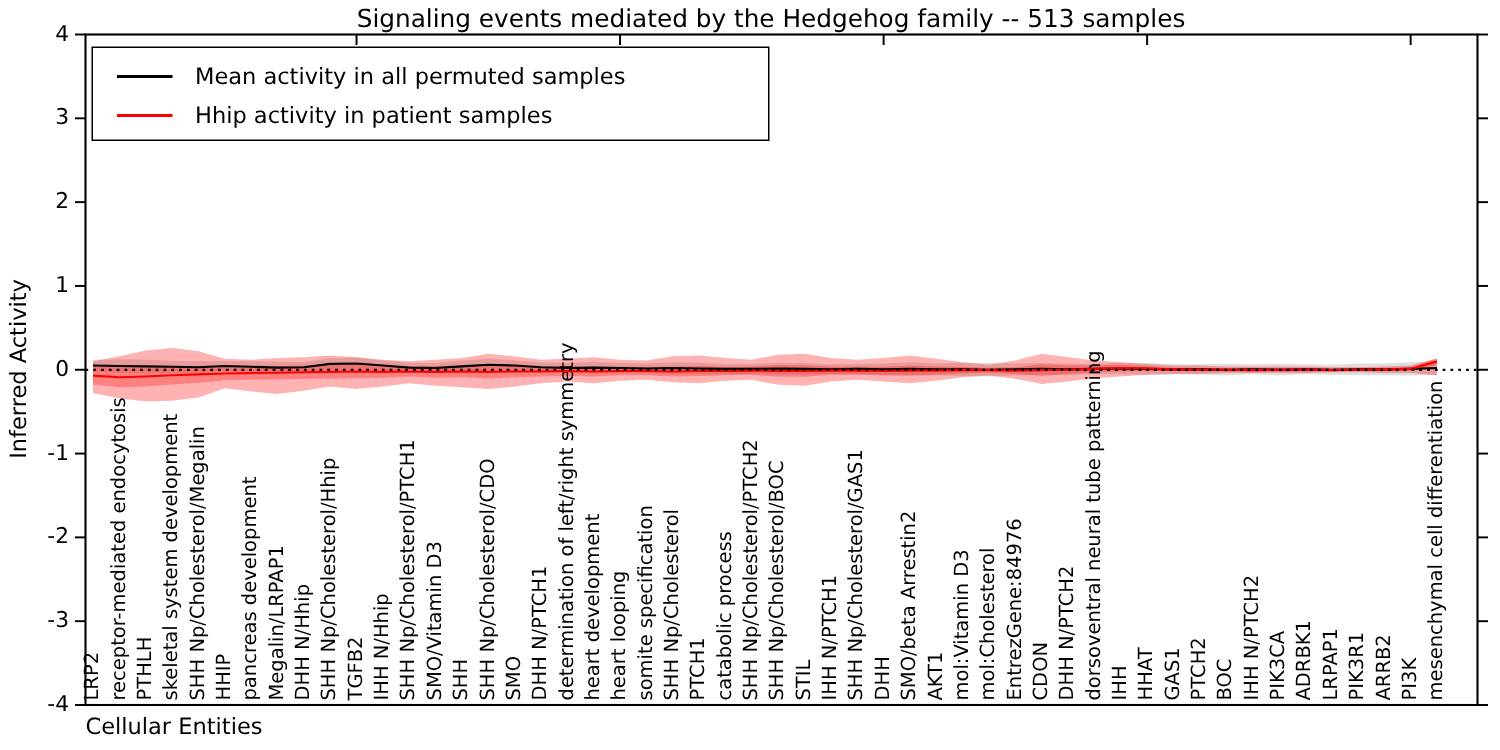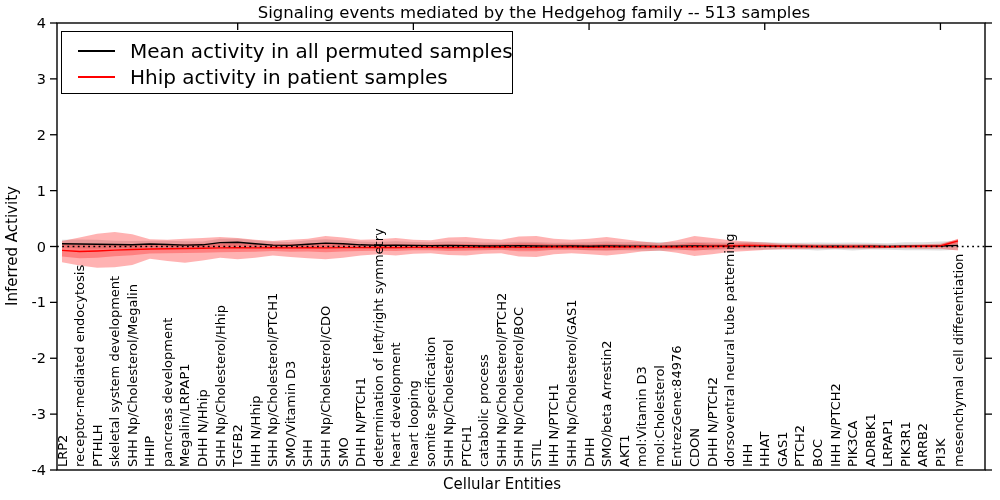--- a/index.html
+++ b/index.html
@@ -1,28 +1,28 @@
 <!DOCTYPE html>
 <html><head>
 <meta charset="utf-8">
 <style>
   html,body{margin:0;padding:0;background:#ffffff;}
   #fig{position:relative;width:1000px;height:500px;background:#ffffff;
        font-family:"DejaVu Sans","Liberation Sans",sans-serif;color:#000;}
   #chart-svg{position:absolute;left:0;top:0;}
-  .title{position:absolute;left:70px;top:3px;width:928px;text-align:center;
+  .title{position:absolute;left:50px;top:3px;width:928px;text-align:center;
          font-size:16.5px;color:#000;}
-  .xlabel{position:absolute;left:57px;top:475px;width:890px;text-align:center;font-size:15px;}
+  .xlabel{position:absolute;left:57px;top:475px;width:890px;text-align:left;font-size:15px;}
   .ylabel{position:absolute;left:-87px;top:236px;width:200px;height:20px;text-align:center;
           font-size:15px;transform:rotate(-90deg);}
   .legend{position:absolute;left:61px;top:31px;width:452px;height:63px;background:#fff;
           border:1.8px solid #000;box-sizing:border-box;padding:6px 0 0 16px;z-index:5;}
   .legend-row{display:flex;align-items:center;height:26px;}
   .legend-swatch{display:inline-block;width:37px;height:2px;margin-right:15px;flex:0 0 auto;}
-  .legend-label{font-size:20px;white-space:nowrap;}
+  .legend-label{font-size:15px;white-space:nowrap;}
 </style>
 </head>
 <body>
 
 <div id="fig">
   <svg id="chart-svg" width="1000" height="500">
       <polygon points="62,239.795 79.56862745098039,239.515625 97.13725490196079,239.795 114.70588235294117,240.633125 132.27450980392157,240.9125 149.84313725490196,240.633125 167.41176470588235,240.633125 184.98039215686276,241.19187499999998 202.54901960784315,241.47125 220.11764705882354,238.67749999999998 237.68627450980392,238.398125 255.2549019607843,240.35375000000002 272.8235294117647,241.750625 290.3921568627451,242.03 307.9607843137255,240.35375000000002 325.52941176470586,239.23625 343.0980392156863,240.35375000000002 360.6666666666667,241.47125 378.2352941176471,242.03 395.80392156862746,241.19187499999998 413.37254901960785,242.03 430.94117647058823,242.309375 448.5098039215686,241.47125 466.078431372549,241.750625 483.6470588235294,242.58875 501.2156862745098,242.58875 518.7843137254902,241.750625 536.3529411764706,242.03 553.921568627451,242.868125 571.4901960784314,242.58875 589.0588235294117,242.309375 606.6274509803922,241.47125 624.1960784313726,242.309375 641.7647058823529,241.750625 659.3333333333334,242.03 676.9019607843137,242.309375 694.4705882352941,242.03 712.0392156862745,242.309375 729.6078431372549,242.58875 747.1764705882352,241.750625 764.7450980392157,242.03 782.3137254901961,242.868125 799.8823529411765,242.868125 817.4509803921569,242.58875 835.0196078431372,242.868125 852.5882352941177,242.58875 870.156862745098,242.868125 887.7254901960785,243.1475 905.2941176470588,242.309375 922.8627450980392,242.309375 940.4313725490196,241.47125 958,240.9125 958,249.8525 940.4313725490196,250.41125000000002 922.8627450980392,250.131875 905.2941176470588,250.131875 887.7254901960785,249.8525 870.156862745098,249.57312499999998 852.5882352941177,250.41125000000002 835.0196078431372,249.57312499999998 817.4509803921569,250.41125000000002 799.8823529411765,249.57312499999998 782.3137254901961,249.57312499999998 764.7450980392157,249.8525 747.1764705882352,249.57312499999998 729.6078431372549,249.29375 712.0392156862745,250.131875 694.4705882352941,249.8525 676.9019607843137,250.131875 659.3333333333334,250.97 641.7647058823529,250.690625 624.1960784313726,250.131875 606.6274509803922,250.41125000000002 589.0588235294117,250.131875 571.4901960784314,249.29375 553.921568627451,249.57312499999998 536.3529411764706,249.8525 518.7843137254902,249.57312499999998 501.2156862745098,249.29375 483.6470588235294,249.29375 466.078431372549,249.57312499999998 448.5098039215686,249.29375 430.94117647058823,249.014375 413.37254901960785,248.735 395.80392156862746,249.014375 378.2352941176471,248.735 360.6666666666667,248.17625 343.0980392156863,247.05874999999997 325.52941176470586,247.05874999999997 307.9607843137255,248.17625 290.3921568627451,248.735 272.8235294117647,248.455625 255.2549019607843,247.05874999999997 237.68627450980392,246.220625 220.11764705882354,246.5 202.54901960784315,248.17625 184.98039215686276,249.014375 167.41176470588235,248.455625 149.84313725490196,247.338125 132.27450980392157,248.735 114.70588235294117,248.455625 97.13725490196079,248.735 79.56862745098039,248.455625 62,247.61749999999998" fill="rgba(0,0,0,0.13)" stroke="none"></polygon>
       <polygon points="62,240.9125 79.56862745098039,237.56 97.13725490196079,233.64875 114.70588235294117,231.97250000000003 132.27450980392157,234.20749999999998 149.84313725490196,239.23625 167.41176470588235,239.795 184.98039215686276,238.67749999999998 202.54901960784315,238.11875 220.11764705882354,237.00125 237.68627450980392,238.11875 255.2549019607843,239.795 272.8235294117647,240.9125 290.3921568627451,239.795 307.9607843137255,238.67749999999998 325.52941176470586,235.88375 343.0980392156863,237.56 360.6666666666667,239.795 378.2352941176471,239.23625 395.80392156862746,238.11875 413.37254901960785,239.795 430.94117647058823,240.35375000000002 448.5098039215686,237.56 466.078431372549,237.00125 483.6470588235294,238.67749999999998 501.2156862745098,239.795 518.7843137254902,236.4425 536.3529411764706,235.88375 553.921568627451,238.67749999999998 571.4901960784314,239.795 589.0588235294117,238.67749999999998 606.6274509803922,237.00125 624.1960784313726,239.23625 641.7647058823529,241.47125 659.3333333333334,243.1475 676.9019607843137,240.35375000000002 694.4705882352941,235.88375 712.0392156862745,238.11875 729.6078431372549,240.35375000000002 747.1764705882352,241.47125 764.7450980392157,242.58875 782.3137254901961,243.70625 799.8823529411765,243.70625 817.4509803921569,244.265 835.0196078431372,244.265 852.5882352941177,244.265 870.156862745098,244.265 887.7254901960785,244.82375000000002 905.2941176470588,244.82375000000002 922.8627450980392,244.265 940.4313725490196,243.70625 958,239.23625 958,250.41125000000002 940.4313725490196,248.735 922.8627450980392,248.735 905.2941176470588,248.17625 887.7254901960785,248.17625 870.156862745098,248.735 852.5882352941177,248.735 835.0196078431372,248.735 817.4509803921569,248.735 799.8823529411765,249.29375 782.3137254901961,249.29375 764.7450980392157,249.8525 747.1764705882352,250.97 729.6078431372549,252.08749999999998 712.0392156862745,254.3225 694.4705882352941,255.99875 676.9019607843137,252.64625 659.3333333333334,250.41125000000002 641.7647058823529,251.52875 624.1960784313726,253.76375 606.6274509803922,255.44 589.0588235294117,254.3225 571.4901960784314,253.205 553.921568627451,254.3225 536.3529411764706,257.11625000000004 518.7843137254902,256.5575 501.2156862745098,253.205 483.6470588235294,253.76375 466.078431372549,255.44 448.5098039215686,254.88125000000002 430.94117647058823,253.205 413.37254901960785,253.76375 395.80392156862746,255.44 378.2352941176471,254.3225 360.6666666666667,255.44 343.0980392156863,257.675 325.52941176470586,259.35125000000005 307.9607843137255,258.23375 290.3921568627451,257.11625000000004 272.8235294117647,255.44 255.2549019607843,257.675 237.68627450980392,259.35125000000005 220.11764705882354,257.675 202.54901960784315,260.46875 184.98039215686276,262.70375 167.41176470588235,261.0275 149.84313725490196,258.7925 132.27450980392157,264.93875 114.70588235294117,267.17375000000004 97.13725490196079,267.73249999999996 79.56862745098039,265.4975 62,262.145" fill="rgba(255,0,0,0.30)" stroke="none"></polygon>
       <polygon points="62,244.265 79.56862745098039,244.82375000000002 97.13725490196079,244.265 114.70588235294117,243.985625 132.27450980392157,243.985625 149.84313725490196,244.544375 167.41176470588235,244.265 184.98039215686276,243.985625 202.54901960784315,243.70625 220.11764705882354,243.426875 237.68627450980392,243.1475 255.2549019607843,243.985625 272.8235294117647,244.265 290.3921568627451,243.985625 307.9607843137255,243.70625 325.52941176470586,243.426875 343.0980392156863,243.70625 360.6666666666667,244.265 378.2352941176471,243.985625 395.80392156862746,244.265 413.37254901960785,244.544375 430.94117647058823,244.544375 448.5098039215686,244.265 466.078431372549,243.985625 483.6470588235294,244.544375 501.2156862745098,244.265 518.7843137254902,243.426875 536.3529411764706,243.426875 553.921568627451,244.265 571.4901960784314,244.265 589.0588235294117,244.544375 606.6274509803922,243.70625 624.1960784313726,244.265 641.7647058823529,244.544375 659.3333333333334,245.103125 676.9019607843137,244.82375000000002 694.4705882352941,242.868125 712.0392156862745,243.70625 729.6078431372549,243.70625 747.1764705882352,243.1475 764.7450980392157,243.985625 782.3137254901961,245.103125 799.8823529411765,245.3825 817.4509803921569,245.3825 835.0196078431372,245.66187499999998 852.5882352941177,245.3825 870.156862745098,245.3825 887.7254901960785,245.94125000000003 905.2941176470588,245.66187499999998 922.8627450980392,245.103125 940.4313725490196,244.82375000000002 958,238.67749999999998 958,243.1475 940.4313725490196,247.05874999999997 922.8627450980392,247.338125 905.2941176470588,247.338125 887.7254901960785,247.61749999999998 870.156862745098,247.61749999999998 852.5882352941177,247.61749999999998 835.0196078431372,247.89687500000002 817.4509803921569,247.61749999999998 799.8823529411765,247.61749999999998 782.3137254901961,247.338125 764.7450980392157,247.338125 747.1764705882352,247.61749999999998 729.6078431372549,248.17625 712.0392156862745,249.29375 694.4705882352941,250.690625 676.9019607843137,249.29375 659.3333333333334,248.455625 641.7647058823529,249.014375 624.1960784313726,249.8525 606.6274509803922,250.41125000000002 589.0588235294117,250.131875 571.4901960784314,249.8525 553.921568627451,249.8525 536.3529411764706,251.249375 518.7843137254902,251.249375 501.2156862745098,249.8525 483.6470588235294,250.131875 466.078431372549,250.690625 448.5098039215686,250.97 430.94117647058823,250.131875 413.37254901960785,250.131875 395.80392156862746,250.97 378.2352941176471,250.690625 360.6666666666667,250.97 343.0980392156863,251.52875 325.52941176470586,252.36687500000002 307.9607843137255,251.52875 290.3921568627451,251.808125 272.8235294117647,250.97 255.2549019607843,251.808125 237.68627450980392,252.08749999999998 220.11764705882354,252.36687500000002 202.54901960784315,252.64625 184.98039215686276,252.92562500000003 167.41176470588235,253.205 149.84313725490196,253.484375 132.27450980392157,255.160625 114.70588235294117,256.278125 97.13725490196079,257.675 79.56862745098039,258.23375 62,256.5575" fill="rgba(255,0,0,0.28)" stroke="none"></polygon>
       <text x="62" y="467" font-size="13" fill="#000" text-anchor="start" dominant-baseline="central" transform="rotate(-90 62 467)">LRP2</text>

